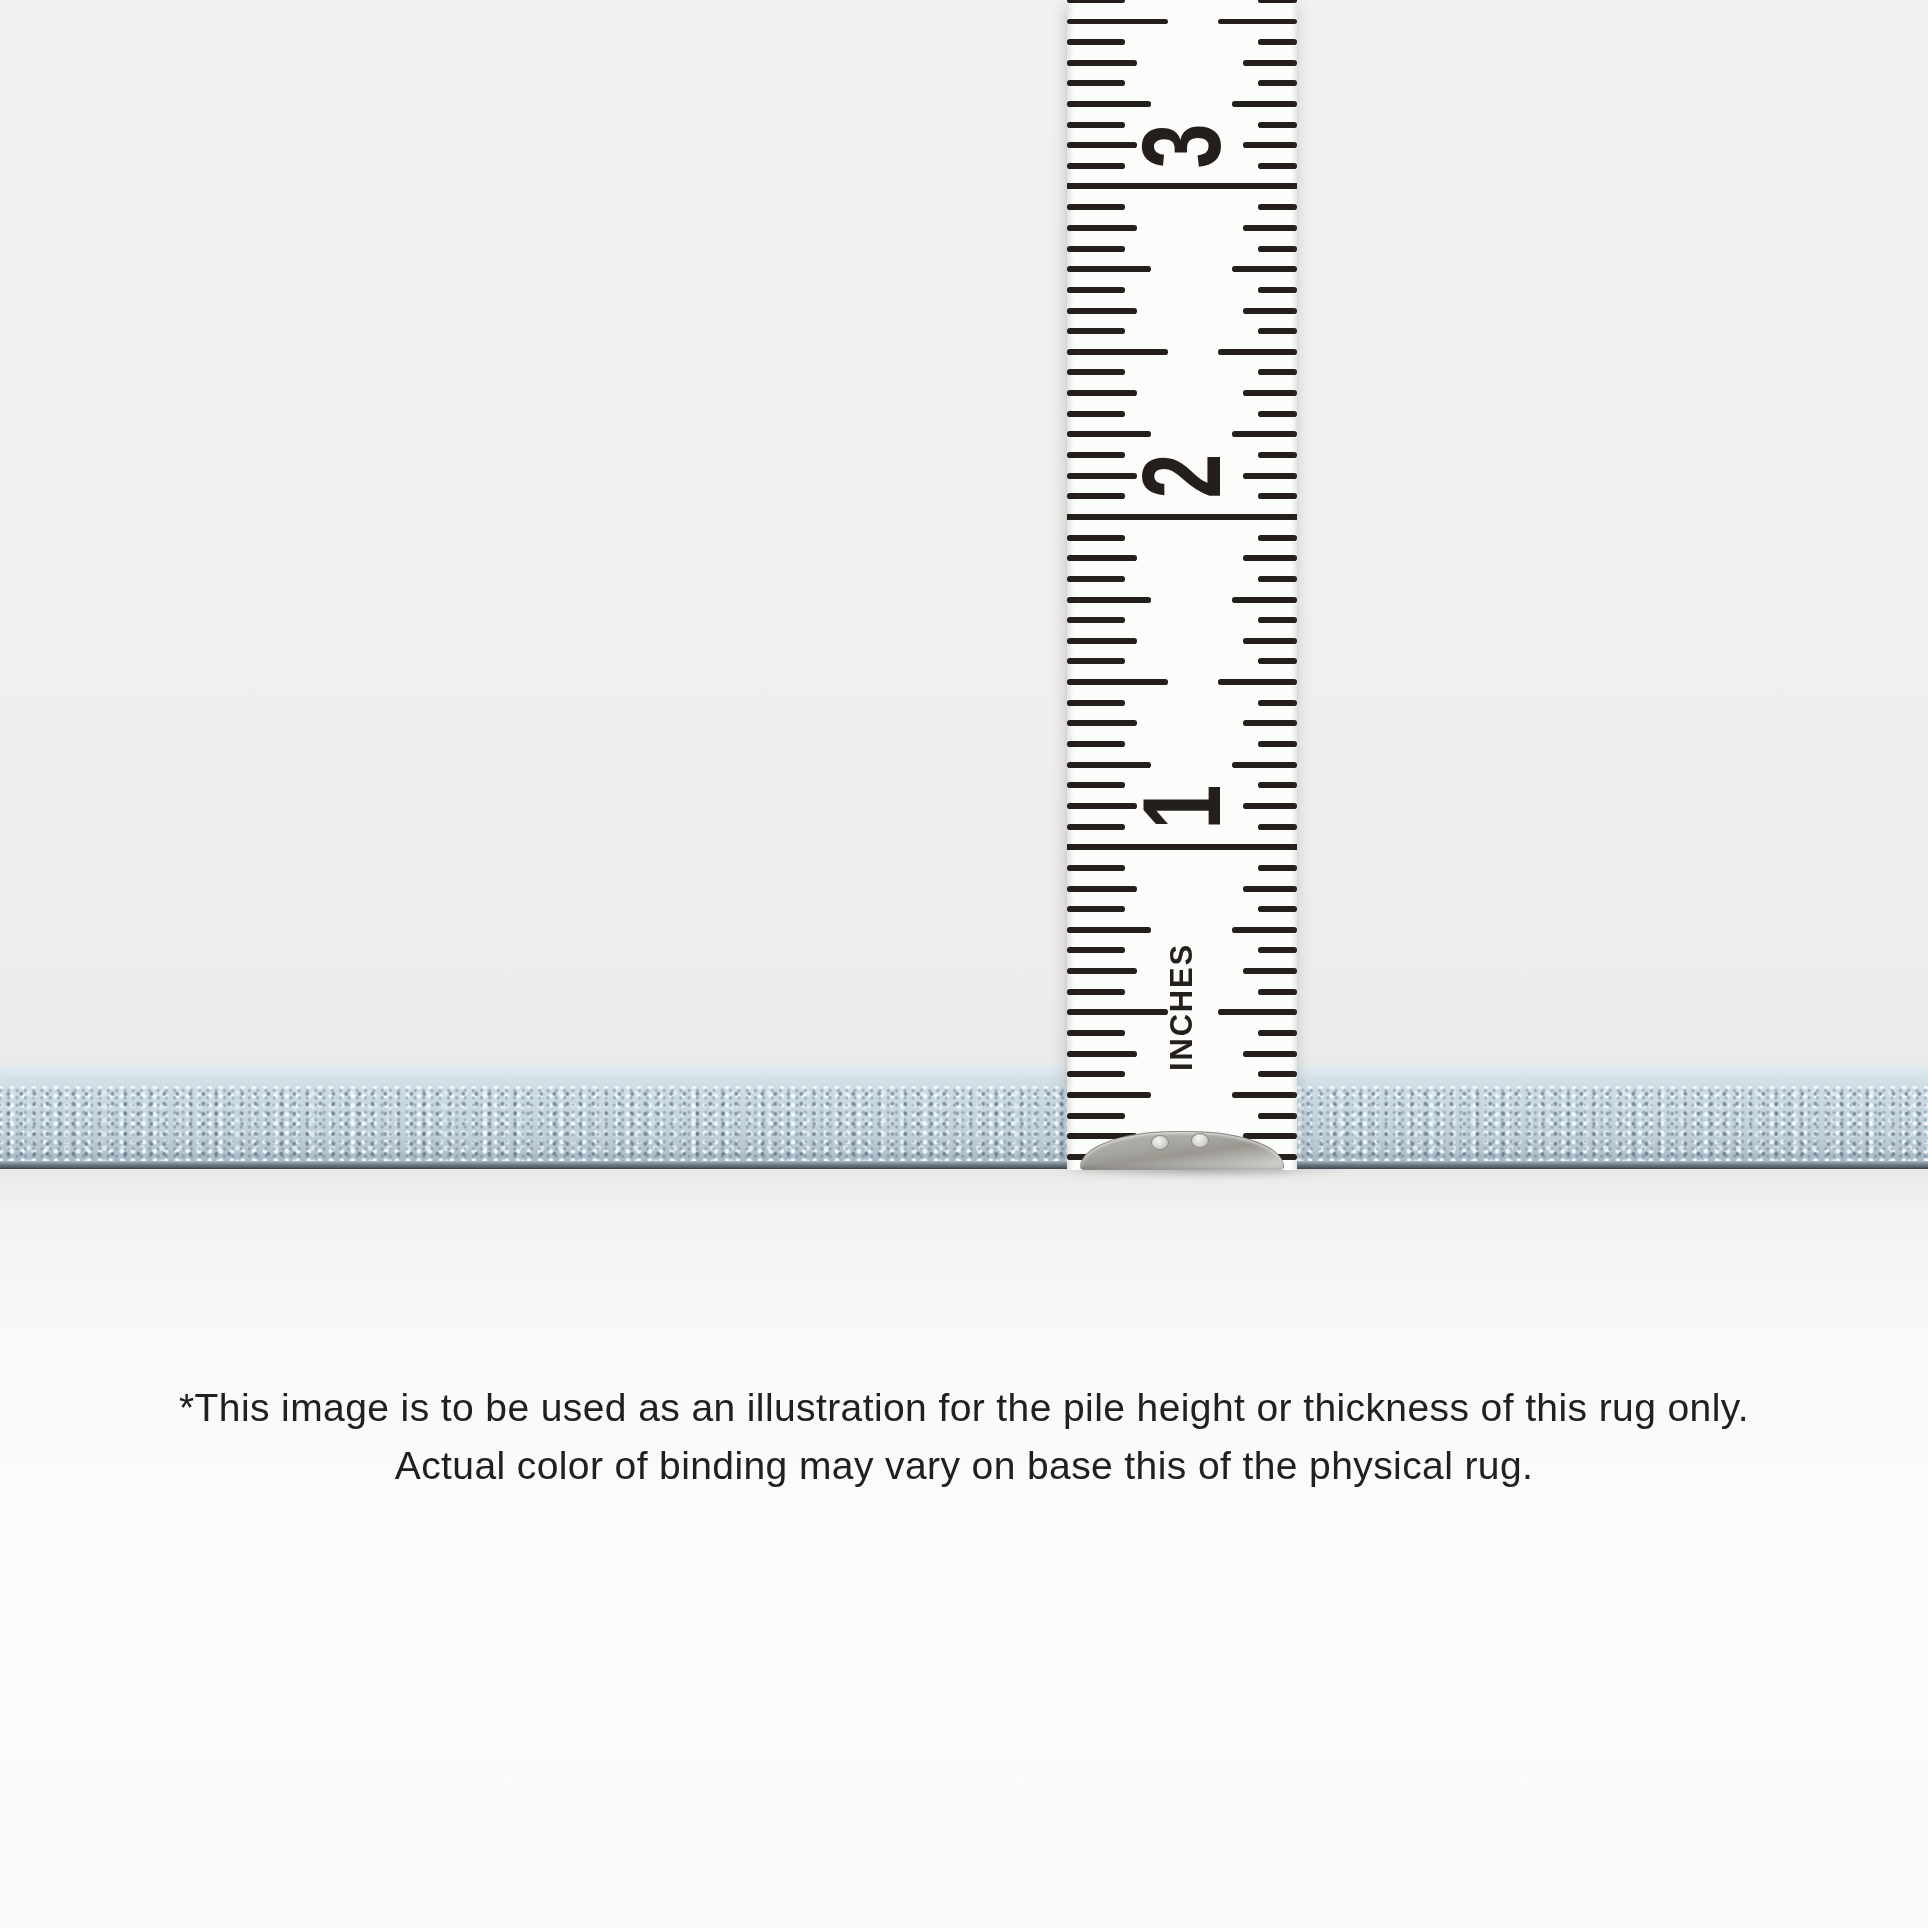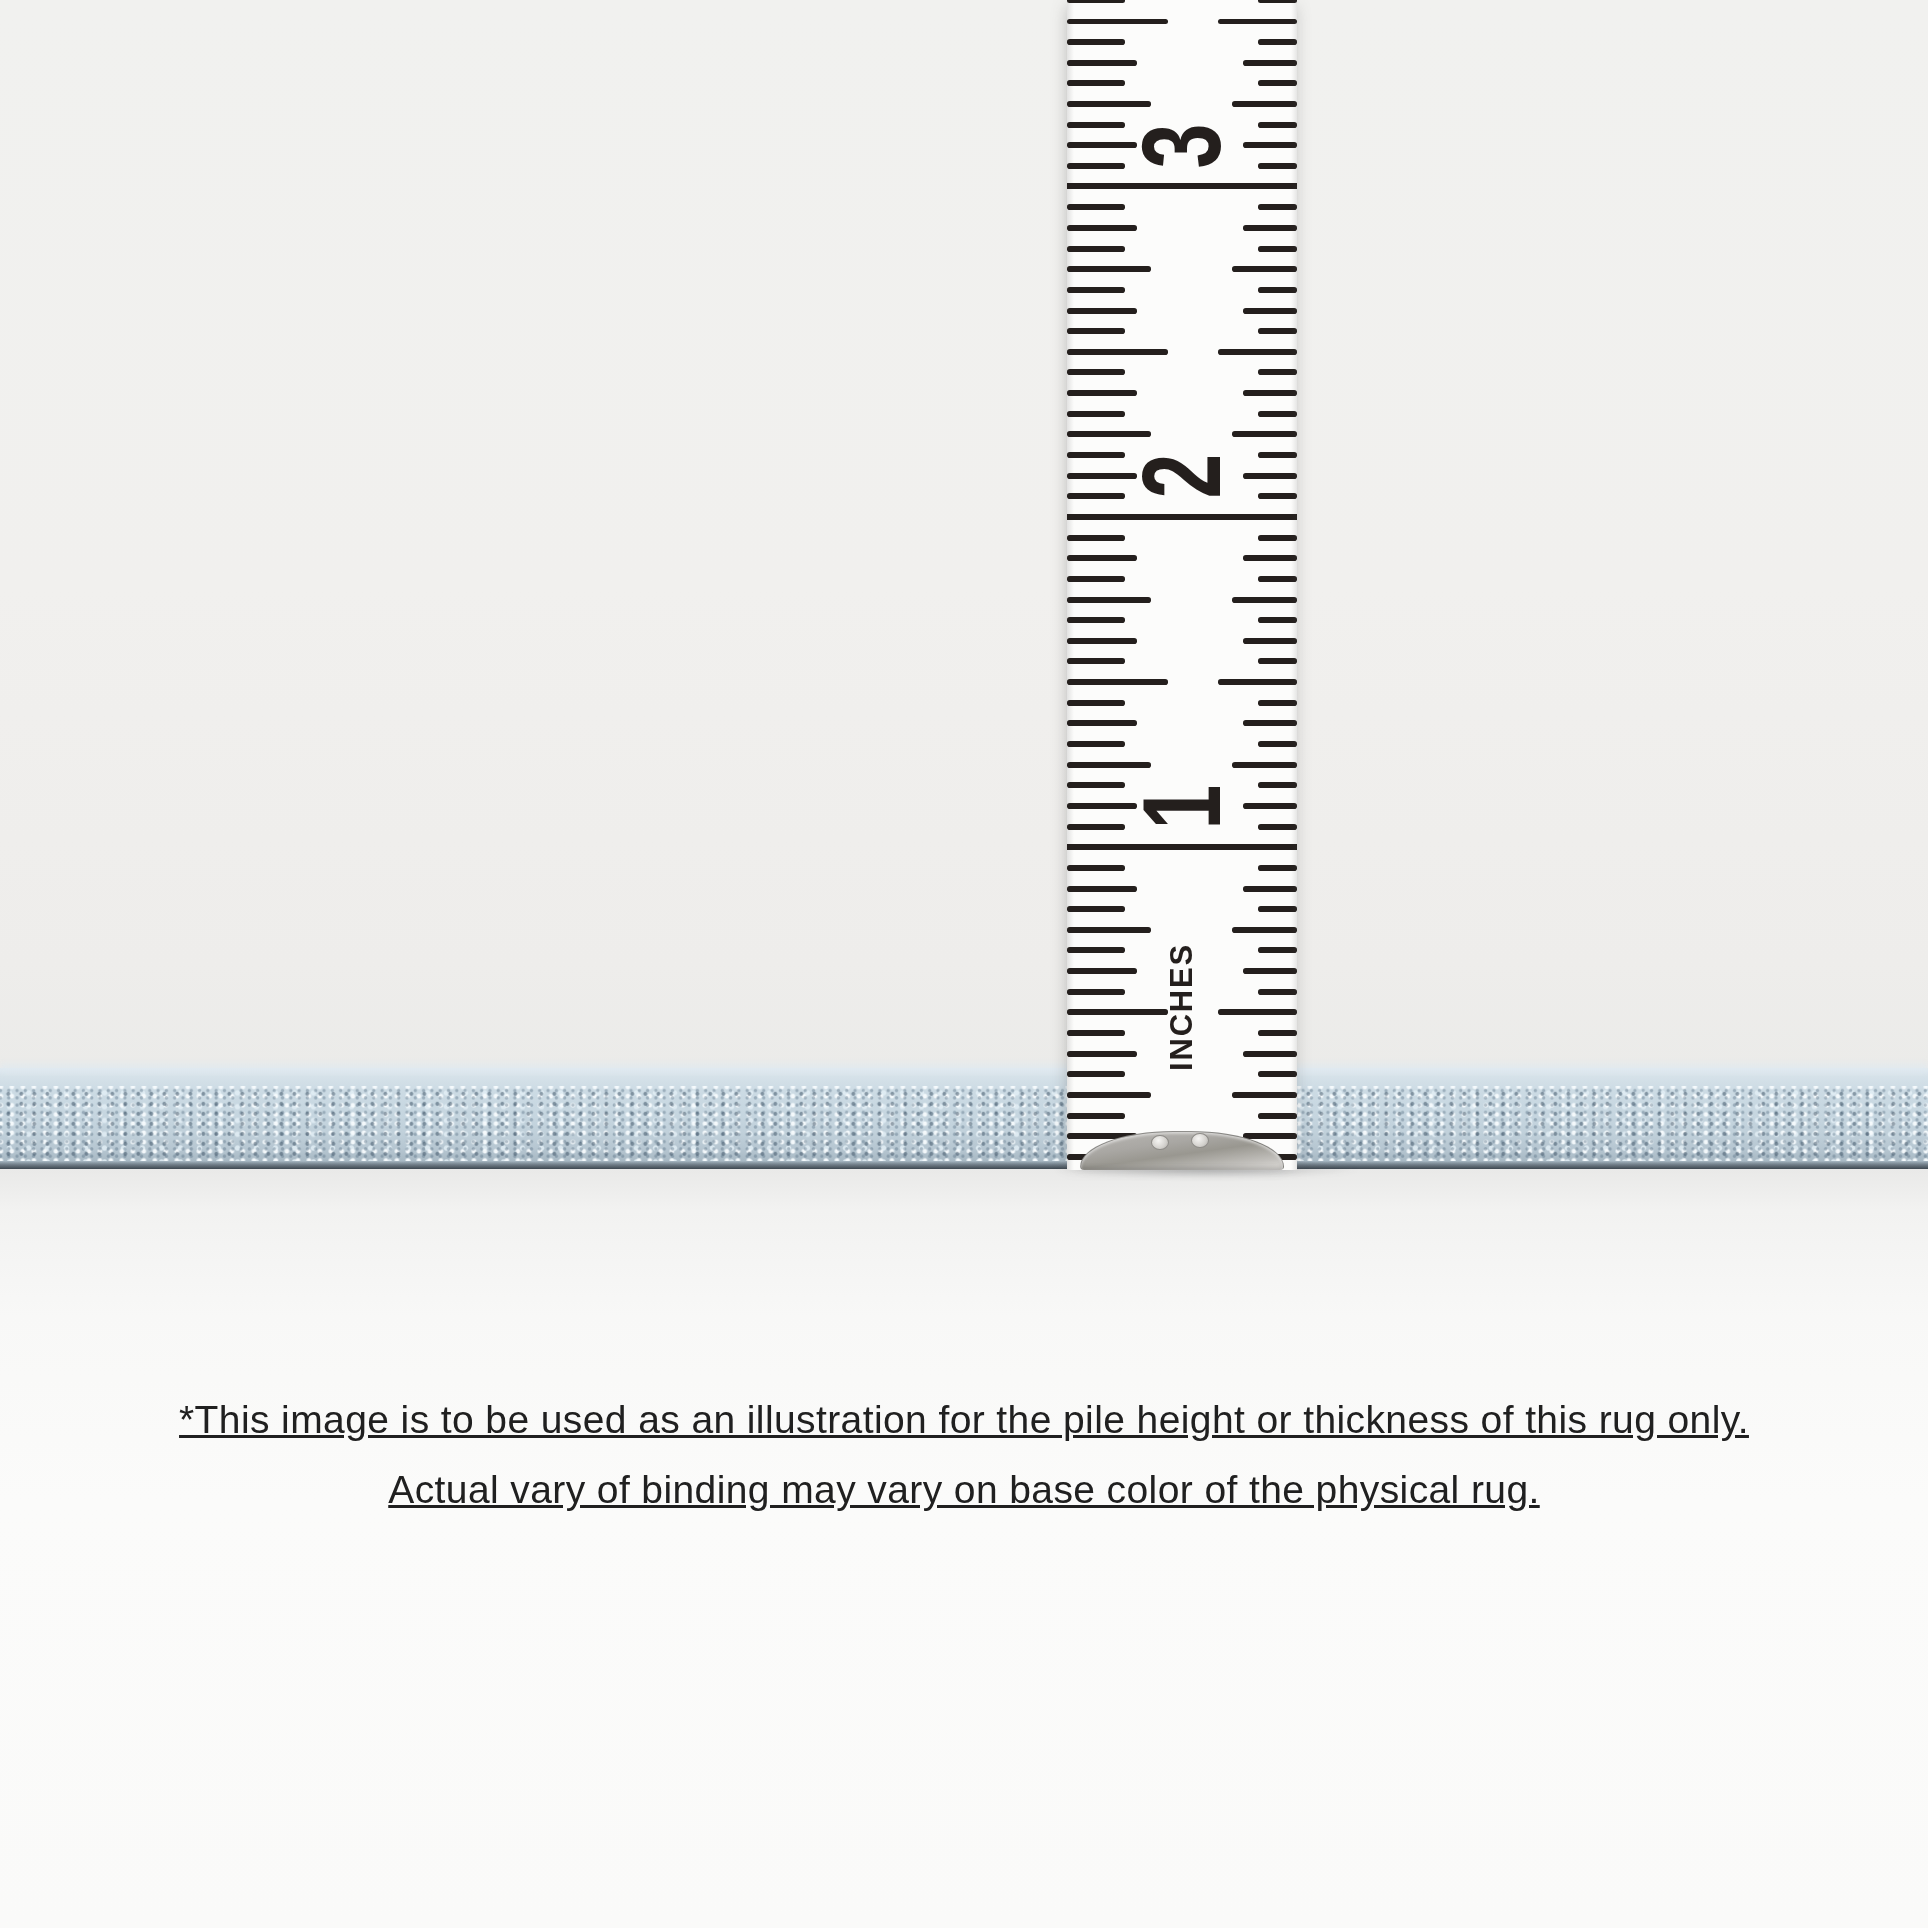--- a/index.html
+++ b/index.html
@@ -97,21 +97,21 @@
     border:0.9px solid #8e8c88;
   }
   .rivet-a{left:70px;top:2.8px;}
   .rivet-b{left:110px;top:0.9px;}
   
   .disclaimer{
     position:absolute;left:0;right:0;top:1379px;text-align:center;
     color:#202020;font-size:39px;line-height:58px;letter-spacing:0.4px;
     font-family:"Liberation Sans",sans-serif;
   }
-  .disclaimer p{margin:12px;text-decoration:underline;}
+  .disclaimer p{margin:0;}
 </style>
 </head>
 <body>
 
 <div class="scene">
 
   <div class="backdrop"></div>
 
   <div class="floor"></div>
 
@@ -242,17 +242,17 @@
       <div class="rivet rivet-a"></div>
       <div class="rivet rivet-b"></div>
     </div>
   <div class="ruler-numeral" style="top: 807px;">1</div>
       <div class="ruler-numeral" style="top: 476px;">2</div>
       <div class="ruler-numeral" style="top: 146px;">3</div>
     </div>
 
   <div class="disclaimer">
     <p>*This image is to be used as an illustration for the pile height or thickness of this rug only.</p>
-    <p>Actual vary of binding may vary on base color of the physical rug.</p>
+    <p>Actual color of binding may vary on base this of the physical rug.</p>
   </div>
 
 </div>
 
 
 </body></html>

